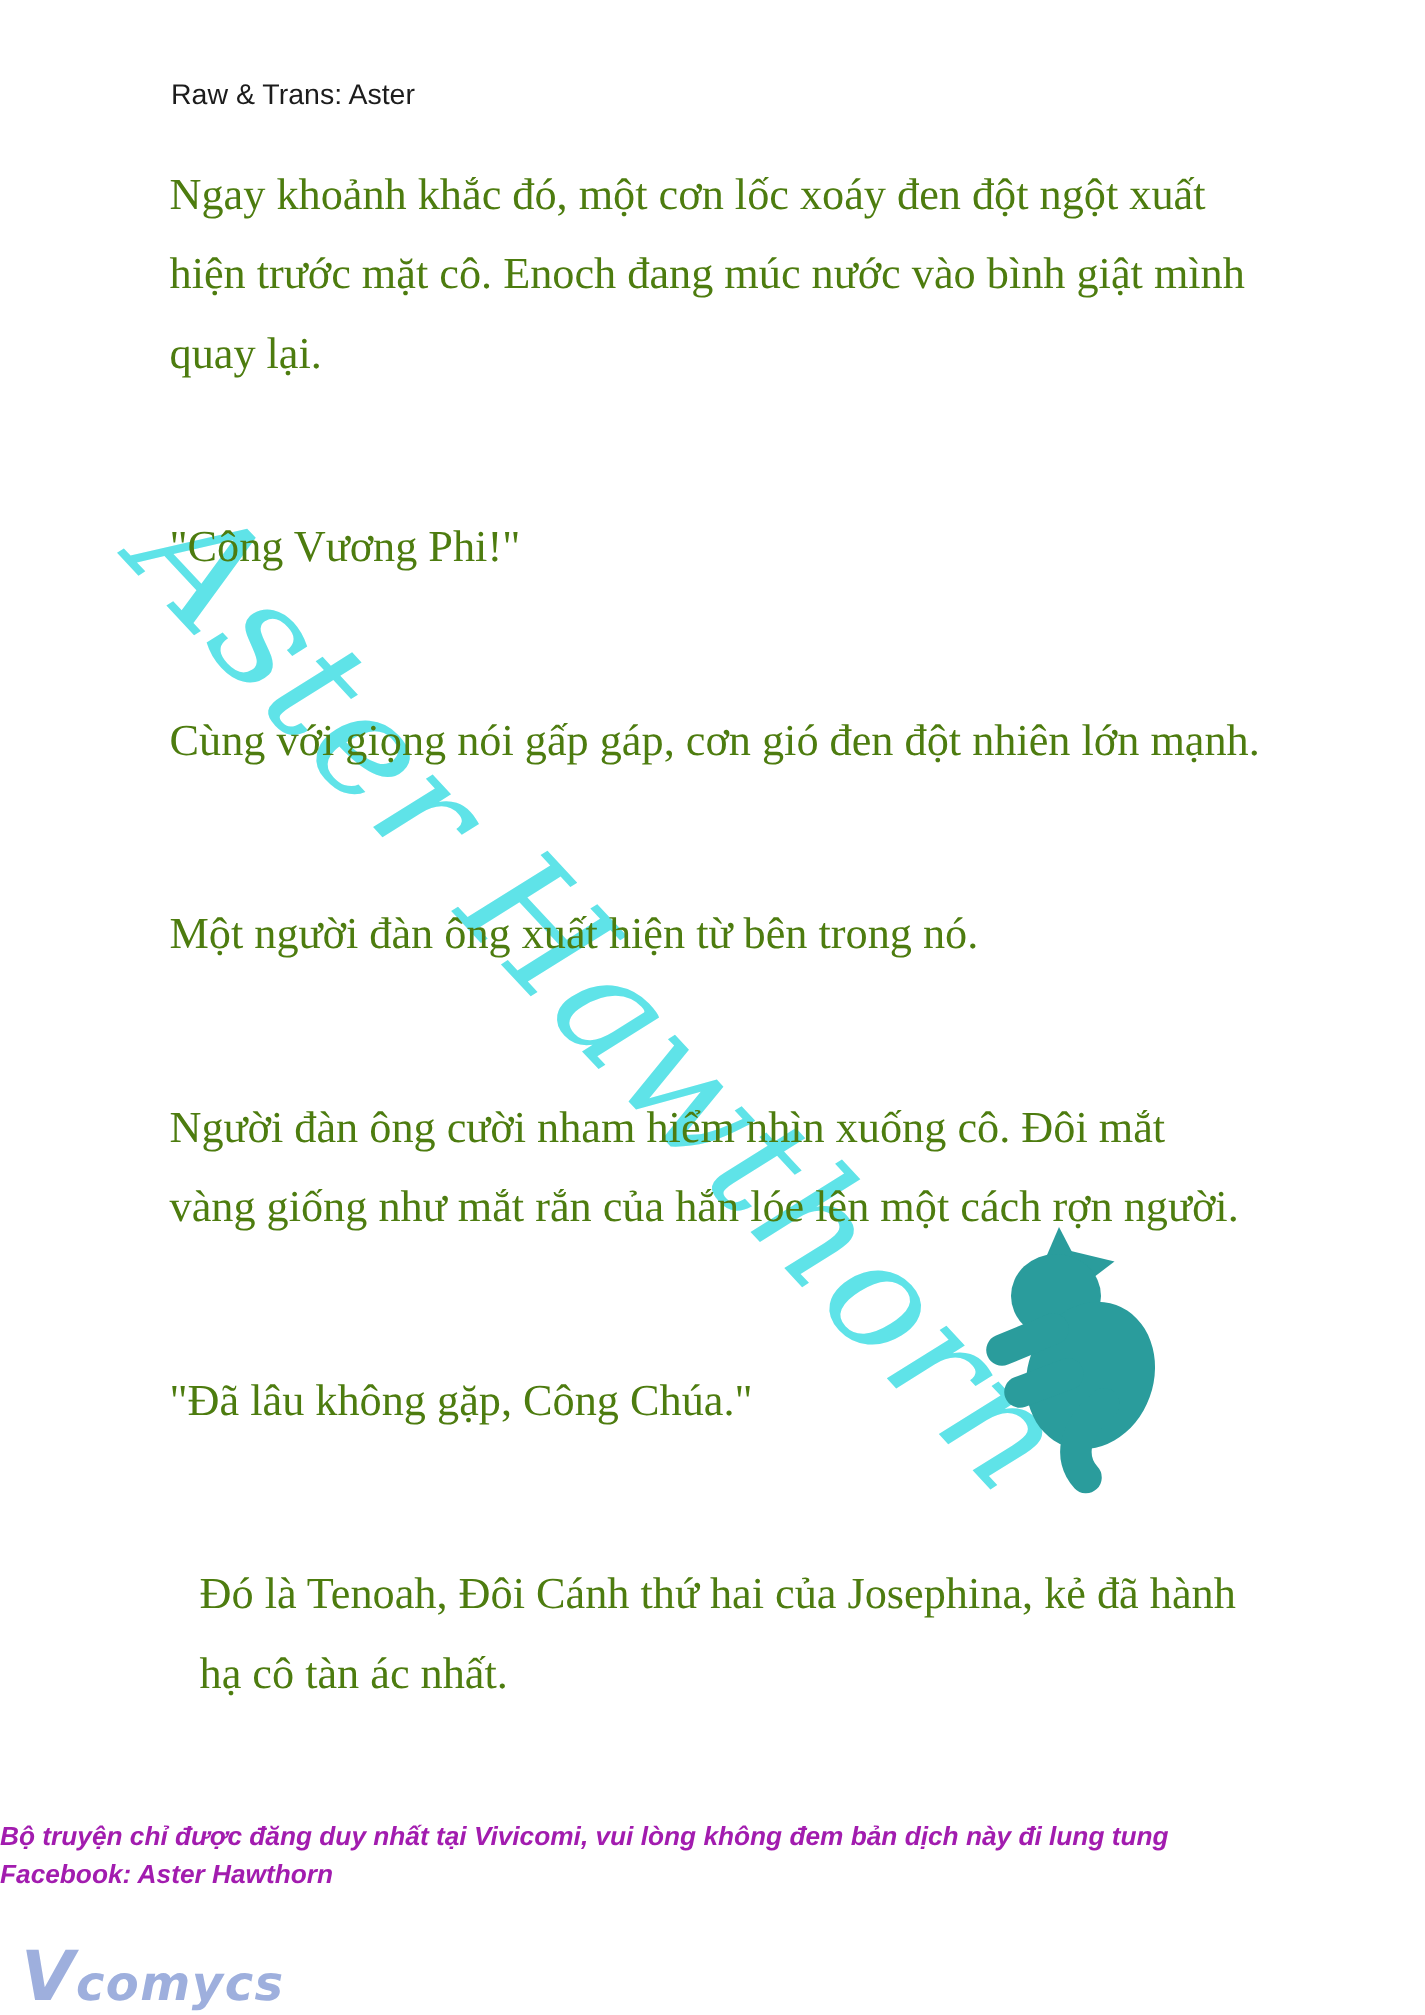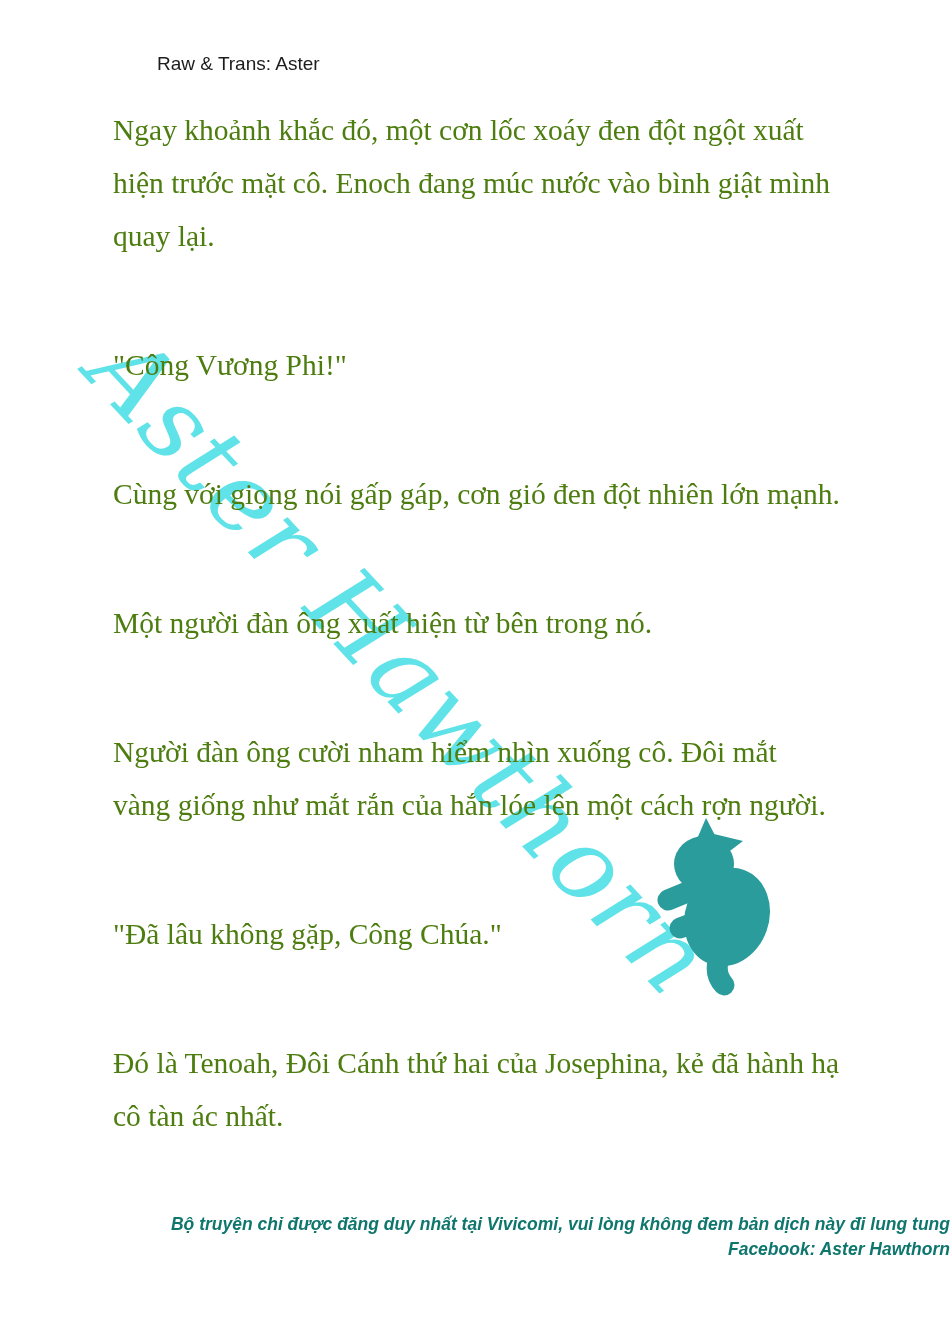--- a/index.html
+++ b/index.html
@@ -4,52 +4,52 @@
 <style>
   html,body { margin:0; padding:0; background:#ffffff; }
   .page {
     position:relative; width:950px; height:1343px;
     background:#ffffff; overflow:hidden; margin:0 auto;
   }
   
   .credit {
     position:absolute; left:114px; top:53px;
     font-family:"Liberation Sans", sans-serif;
-    font-size:19px; color:#1c1c1c; z-index:2;margin-left:43px;
+    font-size:19px; color:#1c1c1c; z-index:2;
   }
   
   .watermark {
     position:absolute; left:152px; top:310px;
     font-family:"DejaVu Serif", serif; font-style:italic;
     font-size:102px; color:#5fe3e8; white-space:nowrap;
     transform:rotate(47deg); transform-origin:0 0;
     z-index:0; letter-spacing:2px;
   }
   
   .content {
     position:absolute; left:113px; top:104px; width:727px;
     font-family:"Liberation Serif","DejaVu Serif", serif;
     font-size:29.5px; line-height:53px; color:#4d7c0f;
     z-index:1;
   }
   .content p { margin:0 0 76px 0; }
-  .content p:last-child { margin-bottom:0; }
+  .content p:last-child { margin-bottom:0;margin-left:20px; }
   
   .cat {
     position:absolute; left:656px; top:816px;
     width:118px; height:180px; z-index:0;
   }
   
   .footer {
     position:absolute; left:0; top:1212px; width:950px;
-    text-align:right;
+    text-align:left;
     font-family:"Liberation Sans", sans-serif;
     font-weight:bold; font-style:italic;
     font-size:17.5px; line-height:24.5px;
-    color:#0f766e; z-index:1;
+    color:#a21caf; z-index:1;
   }
   
   .vcomycs {
     position:absolute; left:14px; top:1290px;
     font-family:"DejaVu Sans", sans-serif;
     font-style:italic; font-weight:bold;
     font-size:32px; color:#8da2d8; opacity:0.85;
     letter-spacing:1px; z-index:1;
   }
   .vcomycs::first-letter { font-size:46px; }
@@ -88,14 +88,15 @@
     <p>Người đàn ông cười nham hiểm nhìn xuống cô. Đôi mắt vàng giống như mắt rắn của hắn lóe lên một cách rợn người.</p>
     <p>"Đã lâu không gặp, Công Chúa."</p>
     <p>Đó là Tenoah, Đôi Cánh thứ hai của Josephina, kẻ đã hành hạ cô tàn ác nhất.</p>
   </div>
 
   <div class="footer">
     <div>Bộ truyện chỉ được đăng duy nhất tại Vivicomi, vui lòng không đem bản dịch này đi lung tung</div>
     <div>Facebook: Aster Hawthorn</div>
   </div>
 
+  <div class="vcomycs">Vcomycs</div>
 
 </div>
 
 </body></html>

